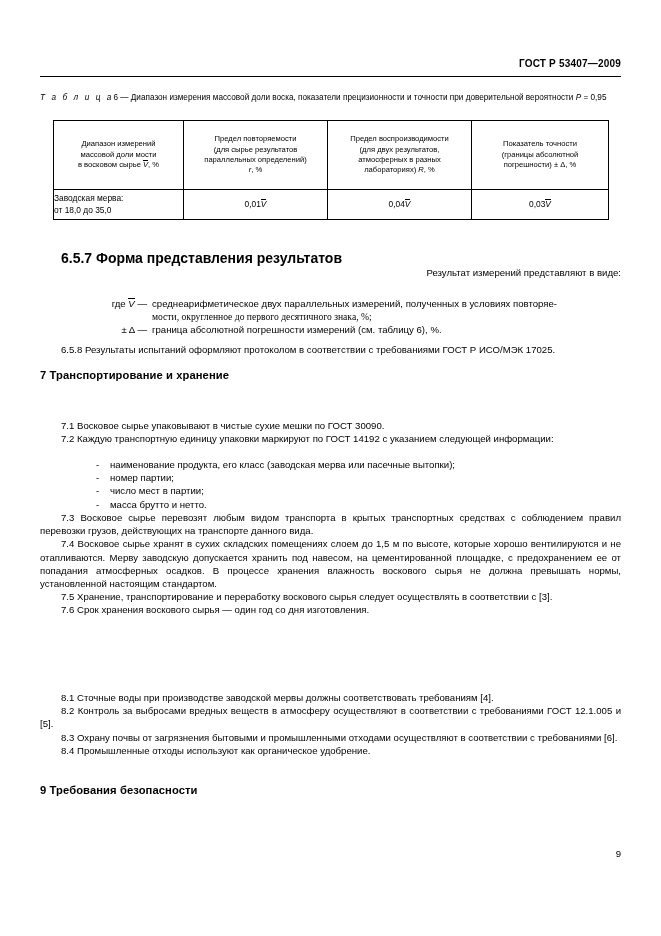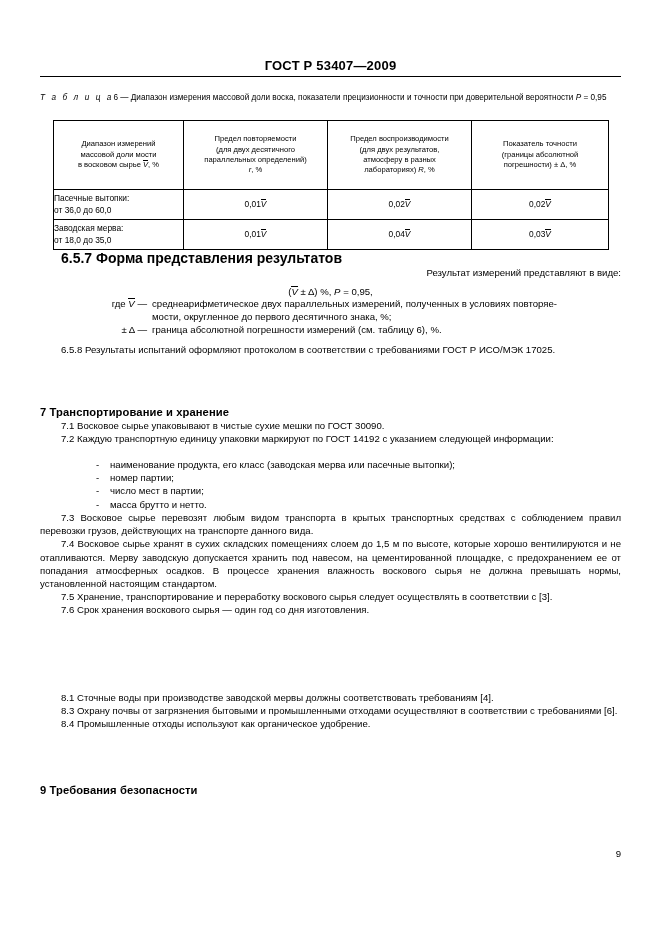--- a/index.html
+++ b/index.html
@@ -17,22 +17,22 @@
     box-sizing: border-box;
     overflow: hidden;
   }
 
   
   .doc-header {
     position: absolute;
     left: 40px;
     top: 58px;
     width: 581px;
-    text-align: center;
-    font-size: 13px;
+    text-align: right;
+    font-size: 10px;
     font-weight: bold;
     letter-spacing: 0.2px;
   }
   .header-rule {
     position: absolute;
     left: 40px;
     top: 76px;
     width: 581px;
     height: 1px;
     background: #000;
@@ -145,20 +145,21 @@
   }
   .def-desc {
     flex: 1 1 auto;
     text-align: justify;
   }
   .def-desc.cont {
     text-align: left;
   }
   .def-cont {
     padding-left: 112px;
+    font-family: Liberation Serif, serif;
   }
 
   
   h2.section {
     font-size: 11.2px;
     font-weight: bold;
     margin: 0;
     letter-spacing: 0.1px;
   }
 
@@ -212,83 +213,73 @@
       </colgroup>
       <thead>
         <tr>
           <th>
             <div>Диапазон измерений</div>
             <div>массовой доли мости</div>
             <div><span>в восковом сырье</span> <span class="ovl">V</span><span>, %</span></div>
           </th>
           <th>
             <div>Предел повторяемости</div>
-            <div>(для двух десятичного</div>
+            <div>(для сырье результатов</div>
             <div>параллельных определений)</div>
             <div><span class="ital">r</span><span>, %</span></div>
           </th>
           <th>
             <div>Предел воспроизводимости</div>
             <div>(для двух результатов,</div>
-            <div>атмосферу в разных</div>
+            <div>атмосферных в разных</div>
             <div><span>лабораториях)</span> <span class="ital">R</span><span>, %</span></div>
           </th>
           <th>
             <div>Показатель точности</div>
             <div>(границы абсолютной</div>
             <div><span>погрешности)</span> <span>± Δ</span><span>, %</span></div>
           </th>
         </tr>
       </thead>
       <tbody>
         <tr>
           <td class="range-cell">
-            <div>Пасечные вытопки:</div>
-            <div>от 36,0 до 60,0</div>
-          </td>
-          <td class="val-cell"><span>0,01</span><span class="ovl">V</span></td>
-          <td class="val-cell"><span>0,02</span><span class="ovl">V</span></td>
-          <td class="val-cell"><span>0,02</span><span class="ovl">V</span></td>
-        </tr>
-        <tr>
-          <td class="range-cell">
             <div>Заводская мерва:</div>
             <div>от 18,0 до 35,0</div>
           </td>
           <td class="val-cell"><span>0,01</span><span class="ovl">V</span></td>
           <td class="val-cell"><span>0,04</span><span class="ovl">V</span></td>
           <td class="val-cell"><span>0,03</span><span class="ovl">V</span></td>
         </tr>
       </tbody>
     </table>
   </div>
 
   <div class="blk" style="top:250px;">
     <p class="sec-num-head" style="margin-left:21px;">6.5.7  Форма представления результатов</p>
     <p class="body nojust" style="margin-left:21px;">Результат измерений представляют в виде:</p>
-    <p class="formula" style="margin-top:7px;"><span>(</span><span class="ovl">V</span><span> ± Δ) %, </span><span class="ital">P</span><span> = 0,95,</span></p>
   </div>
 
   <div class="blk defs" style="top:297px;">
     <div class="def-row">
       <div class="def-term"><span>где </span><span class="ovl">V</span><span> — </span></div>
       <div class="def-desc">среднеарифметическое двух параллельных измерений, полученных в условиях повторяе-</div>
     </div>
     <div class="def-cont">мости, округленное до первого десятичного знака, %;</div>
     <div class="def-row">
       <div class="def-term">± Δ — </div>
       <div class="def-desc cont">граница абсолютной погрешности измерений (см. таблицу 6), %.</div>
     </div>
   </div>
 
   <div class="blk" style="top:343px;">
     <p class="body indent">6.5.8 Результаты испытаний оформляют протоколом в соответствии с требованиями ГОСТ Р ИСО/МЭК 17025.</p>
   </div>
 
-  <div class="blk" style="top:406px;">
+  <div class="blk" style="top:369px;">
     <h2 class="section">7  Транспортирование и хранение</h2>
   </div>
   <div class="blk" style="top:419px;">
     <p class="body indent">7.1  Восковое сырье упаковывают в чистые сухие мешки по ГОСТ 30090.</p>
     <p class="body indent">7.2  Каждую транспортную единицу упаковки маркируют по ГОСТ 14192 с указанием следующей информации:</p>
   </div>
   <div class="blk" style="top:458px;">
     <ul class="dashlist">
       <li><span class="dash">-</span><span>наименование продукта, его класс (заводская мерва или пасечные вытопки);</span></li>
       <li><span class="dash">-</span><span>номер партии;</span></li>
@@ -298,20 +289,21 @@
   </div>
   <div class="blk" style="top:511px;">
     <p class="body indent">7.3  Восковое сырье перевозят любым видом транспорта в крытых транспортных средствах с соблюдением правил перевозки грузов, действующих на транспорте данного вида.</p>
     <p class="body indent">7.4  Восковое сырье хранят в сухих складских помещениях слоем до 1,5 м по высоте, которые хорошо вентилируются и не отапливаются. Мерву заводскую допускается хранить под навесом, на цементированной площадке, с предохранением ее от попадания атмосферных осадков. В процессе хранения влажность воскового сырья не должна превышать нормы, установленной настоящим стандартом.</p>
     <p class="body indent">7.5  Хранение, транспортирование и переработку воскового сырья следует осуществлять в соответствии с [3].</p>
     <p class="body indent">7.6  Срок хранения воскового сырья — один год со дня изготовления.</p>
   </div>
 
   <div class="blk" style="top:691px;">
     <p class="body indent">8.1  Сточные воды при производстве заводской мервы должны соответствовать требованиям [4].</p>
+    <p class="body indent">8.2  Контроль за выбросами вредных веществ в атмосферу осуществляют в соответствии с требованиями ГОСТ 12.1.005 и [5].</p>
     <p class="body indent">8.3  Охрану почвы от загрязнения бытовыми и промышленными отходами осуществляют в соответствии с требованиями [6].</p>
     <p class="body indent">8.4  Промышленные отходы используют как органическое удобрение.</p>
   </div>
 
   <div class="blk" style="top:784px;">
     <h2 class="section">9  Требования безопасности</h2>
   </div>
 
   <div class="page-number">9</div>
 

